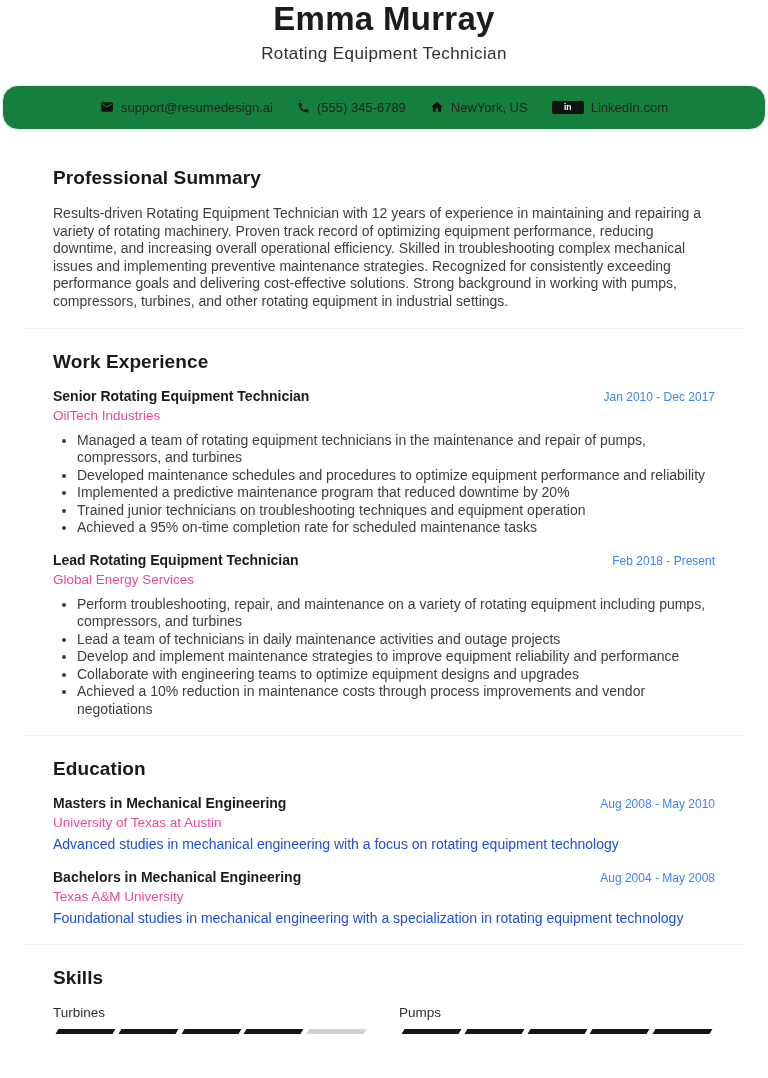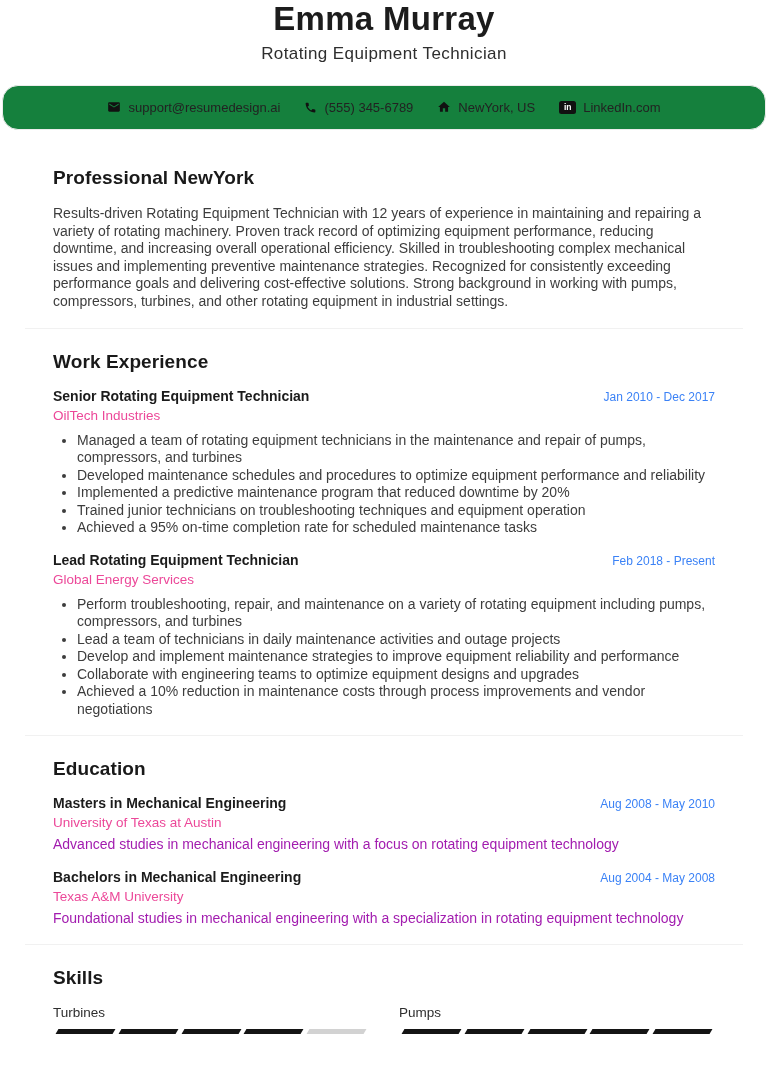--- a/index.html
+++ b/index.html
@@ -27,21 +27,21 @@
     border-radius: 16px;
     display: flex; align-items: center; justify-content: center;
     gap: 24px;
     font-size: 13px; color: #222222;
     background: #15803d;
   }
   .contact-item { display: flex; align-items: center; gap: 7px; }
   .cicon { display: flex; align-items: center; }
   .cicon svg { display: block; }
   .li-badge {
-    width: 17px; height: 13px; background: #111; border-radius: 2.5px;
+    width: 32px; height: 13px; background: #111; border-radius: 2.5px;
     color: #fff; font-size: 8.5px; font-weight: 700;
     display: flex; align-items: center; justify-content: center; line-height: 1;
   }
 
   
   main { padding: 0 53px; }
   h2 { font-size: 19px; font-weight: 700; margin: 0; color: #191919; letter-spacing: 0.1px; }
   section.summary h2 { margin-top: 37px; }
   .summary p { margin: 16px 0 0; font-size: 14px; line-height: 17.6px; color: #3d3d3d; }
 
@@ -52,21 +52,21 @@
   .job { margin-top: 15px; }
   .entry-row { display: flex; justify-content: space-between; align-items: baseline; }
   .entry-title { font-size: 14px; font-weight: 700; color: #1b1b1b; line-height: 17px; }
   .entry-dates { font-size: 12px; color: #3b82f6; white-space: nowrap; }
   .entry-sub { font-size: 13.5px; color: #ec4899; margin-top: 2px; line-height: 17px; }
   ul.bullets { margin: 8px 0 0; padding-left: 24px; font-size: 14px; color: #3d3d3d; }
   ul.bullets li { line-height: 17.5px; }
 
   
   .degree { margin-top: 15px; }
-  .degree-desc { margin-top: 5px; font-size: 14px; color: #a21caf; line-height: 17.5px; }
+  .degree-desc { margin-top: 5px; font-size: 14px; color: #1d4ed8; line-height: 17.5px; }
 
   
   .skills-grid { display: grid; grid-template-columns: 1fr 1fr; column-gap: 30px; margin-top: 15px; }
   .skill { margin-bottom: 13px; }
   .skill-name { font-size: 13.5px; color: #2e2e2e; line-height: 17px; }
   .skill-bar { display: flex; gap: 6px; margin-top: 8px; height: 5px; padding: 0 4px; }
   .seg { flex: 1; height: 5px; transform: skewX(-30deg); }
   .seg-filled { background: #141414; }
   .seg-empty { background: #d2d2d2; }
 </style>
@@ -109,21 +109,21 @@
       <span class="cicon">
         <span class="li-badge">in</span>
       </span>
       <span>LinkedIn.com</span>
     </div>
   </div>
 
   <main>
 
     <section class="summary">
-      <h2>Professional NewYork</h2>
+      <h2>Professional Summary</h2>
       <p>Results-driven Rotating Equipment Technician with 12 years of experience in maintaining and repairing a variety of rotating machinery. Proven track record of optimizing equipment performance, reducing downtime, and increasing overall operational efficiency. Skilled in troubleshooting complex mechanical issues and implementing preventive maintenance strategies. Recognized for consistently exceeding performance goals and delivering cost-effective solutions. Strong background in working with pumps, compressors, turbines, and other rotating equipment in industrial settings.</p>
     </section>
 
     <hr class="divider">
 
     <section>
       <h2 class="after-rule">Work Experience</h2>
       <div>
 
           <div class="job">

